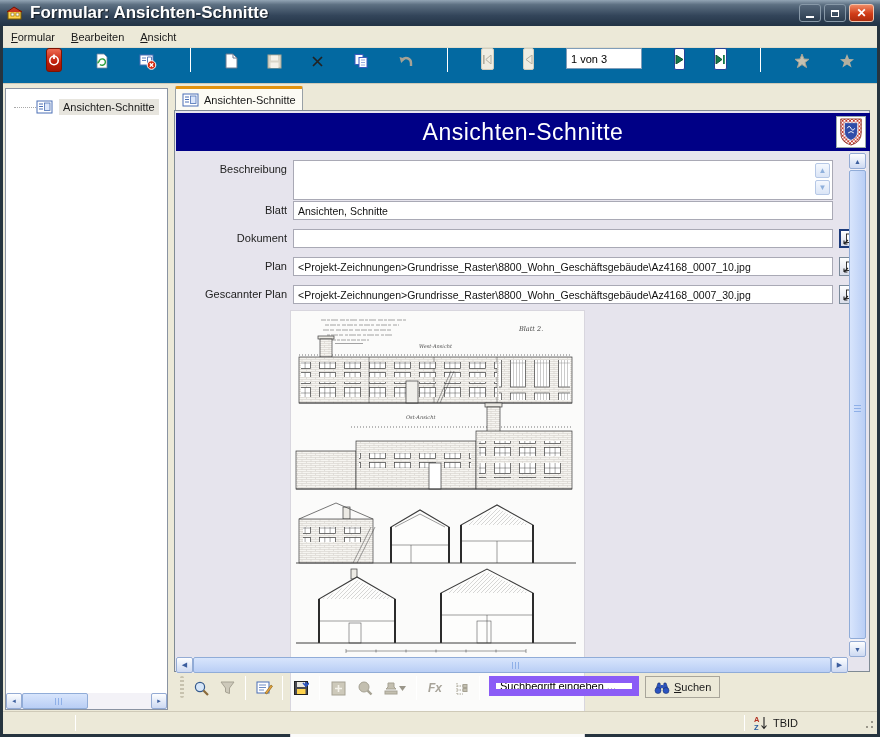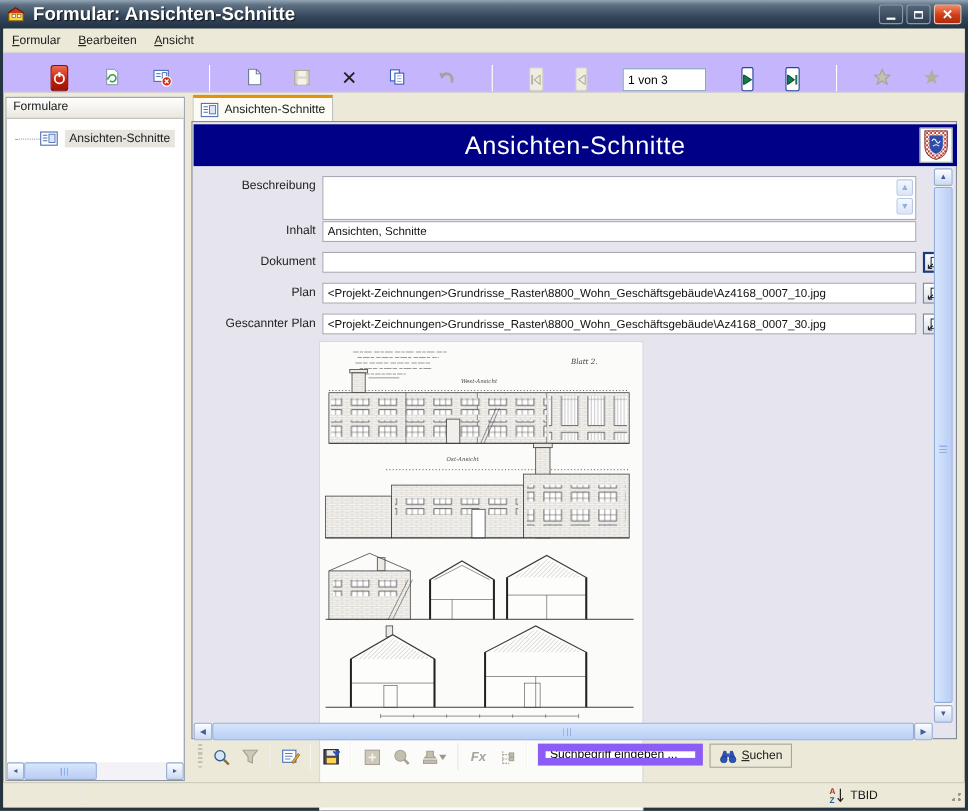--- a/index.html
+++ b/index.html
@@ -19,21 +19,21 @@
   .wbtn.dark{background:linear-gradient(#55677a,#2c3d4f);border:1px solid #8899a8;}
   .wbtn.close{width:25px;background:linear-gradient(#f08a64,#d13c17 55%,#ad2c0d);border:1px solid #f2c3ac;
     color:#fff;font-weight:bold;font-size:12px;}
   .glyph-min{width:8px;height:2px;background:#fff;margin-top:8px;}
   .glyph-max{width:8px;height:7px;border:1px solid #fff;border-top:2px solid #fff;}
 
   
   .menubar{left:3px;top:26px;width:874px;height:22px;background:#ece9d8;display:flex;align-items:center;
     border-bottom:1px solid #e0dccb;}
   .menu-item{padding:0 8px;line-height:22px;}
-  .toolbar{left:3px;top:48px;width:874px;height:36px;background:#c4b5fd;display:flex;align-items:flex-end;
+  .toolbar{left:3px;top:48px;width:874px;height:36px;background:#0369a1;display:flex;align-items:flex-start;
     border-bottom:1px solid #cfcab8;padding-left:4px;gap:27px;}
   .grip{width:4px;height:22px;margin:0 4px;
     background:repeating-linear-gradient(180deg,#c7c2ae 0 2px,transparent 2px 4px);border-radius:2px;}
   .tsep{width:1px;height:24px;background:#c9c4b2;border-right:1px solid #fff;margin:0 5px;}
   .tbtn{width:28px;height:26px;display:flex;align-items:center;justify-content:center;border:1px solid transparent;}
   .tbtn.red{width:30px;height:24px;background:linear-gradient(#ee6a52,#c01c08 60%,#9f1503);
     border:1px solid #7e1200;border-radius:3px;margin:0 4px;}
   .tbtn.active-view{background:#fefdf6;border:1px solid #9aa08e;border-radius:2px;}
   .navbtn{width:22px;height:22px;display:flex;align-items:center;justify-content:center;border-radius:2px;margin:0 1px;}
   .navbtn.dis{background:#efede2;border:1px solid #d2cebd;}
@@ -256,21 +256,20 @@
     <div class="tsep"></div>
     <div class="tbtn">
       <svg width="18" height="15" viewBox="0 0 18 15">
         <rect x="1" y="2" width="13" height="11" fill="#d9d6c9" stroke="#a8a496" stroke-dasharray="2 1"></rect>
         <rect x="8" y="6" width="8" height="7" fill="#c6c2b2" stroke="#98947f"></rect>
       </svg>
     </div>
   </div>
 
   <div class="abs sidebar">
-    <div class="sidebar-header">Formulare</div>
     <div class="tree-item">
       <div class="tree-branch"></div>
       <svg width="17" height="14" viewBox="0 0 17 14">
         <rect x="1" y="1" width="15" height="12" fill="#fff" stroke="#4a6fb5"></rect>
         <path d="M3 4 h4 M3 6.5 h4 M3 9 h4" stroke="#4a6fb5"></path>
         <rect x="8.5" y="3" width="5.5" height="7.5" fill="#dbe6fb" stroke="#4a6fb5" stroke-width=".8"></rect>
       </svg>
       <span class="tree-label">Ansichten-Schnitte</span>
     </div>
     <div class="side-hscroll">
@@ -313,21 +312,21 @@
     </div>
 
     <div class="flabel" style="left:2px;top:52px;">Beschreibung</div>
     <div class="beschbox">
       <div class="spin">
         <div class="spinbtn">▲</div>
         <div class="spinbtn">▼</div>
       </div>
     </div>
 
-    <div class="flabel" style="left:2px;top:93px;">Inhalt</div>
+    <div class="flabel" style="left:2px;top:93px;">Blatt</div>
     <input class="fbox" style="top: 90px;" value="Ansichten, Schnitte">
 
     <div class="flabel" style="left:2px;top:121px;">Dokument</div>
     <input class="fbox" style="top: 118px;" value="">
     <div class="browsebtn focused" style="top:118px;">
       <svg width="12" height="12" viewBox="0 0 12 12">
         <rect x="3.5" y="1" width="7.5" height="8.5" fill="#fff" stroke="#222" stroke-width=".9"></rect>
         <path d="M1 11 L5 7 M1 11 h3.4 M1 11 v-3.4" stroke="#222" stroke-width="1.1"></path>
       </svg>
     </div>

